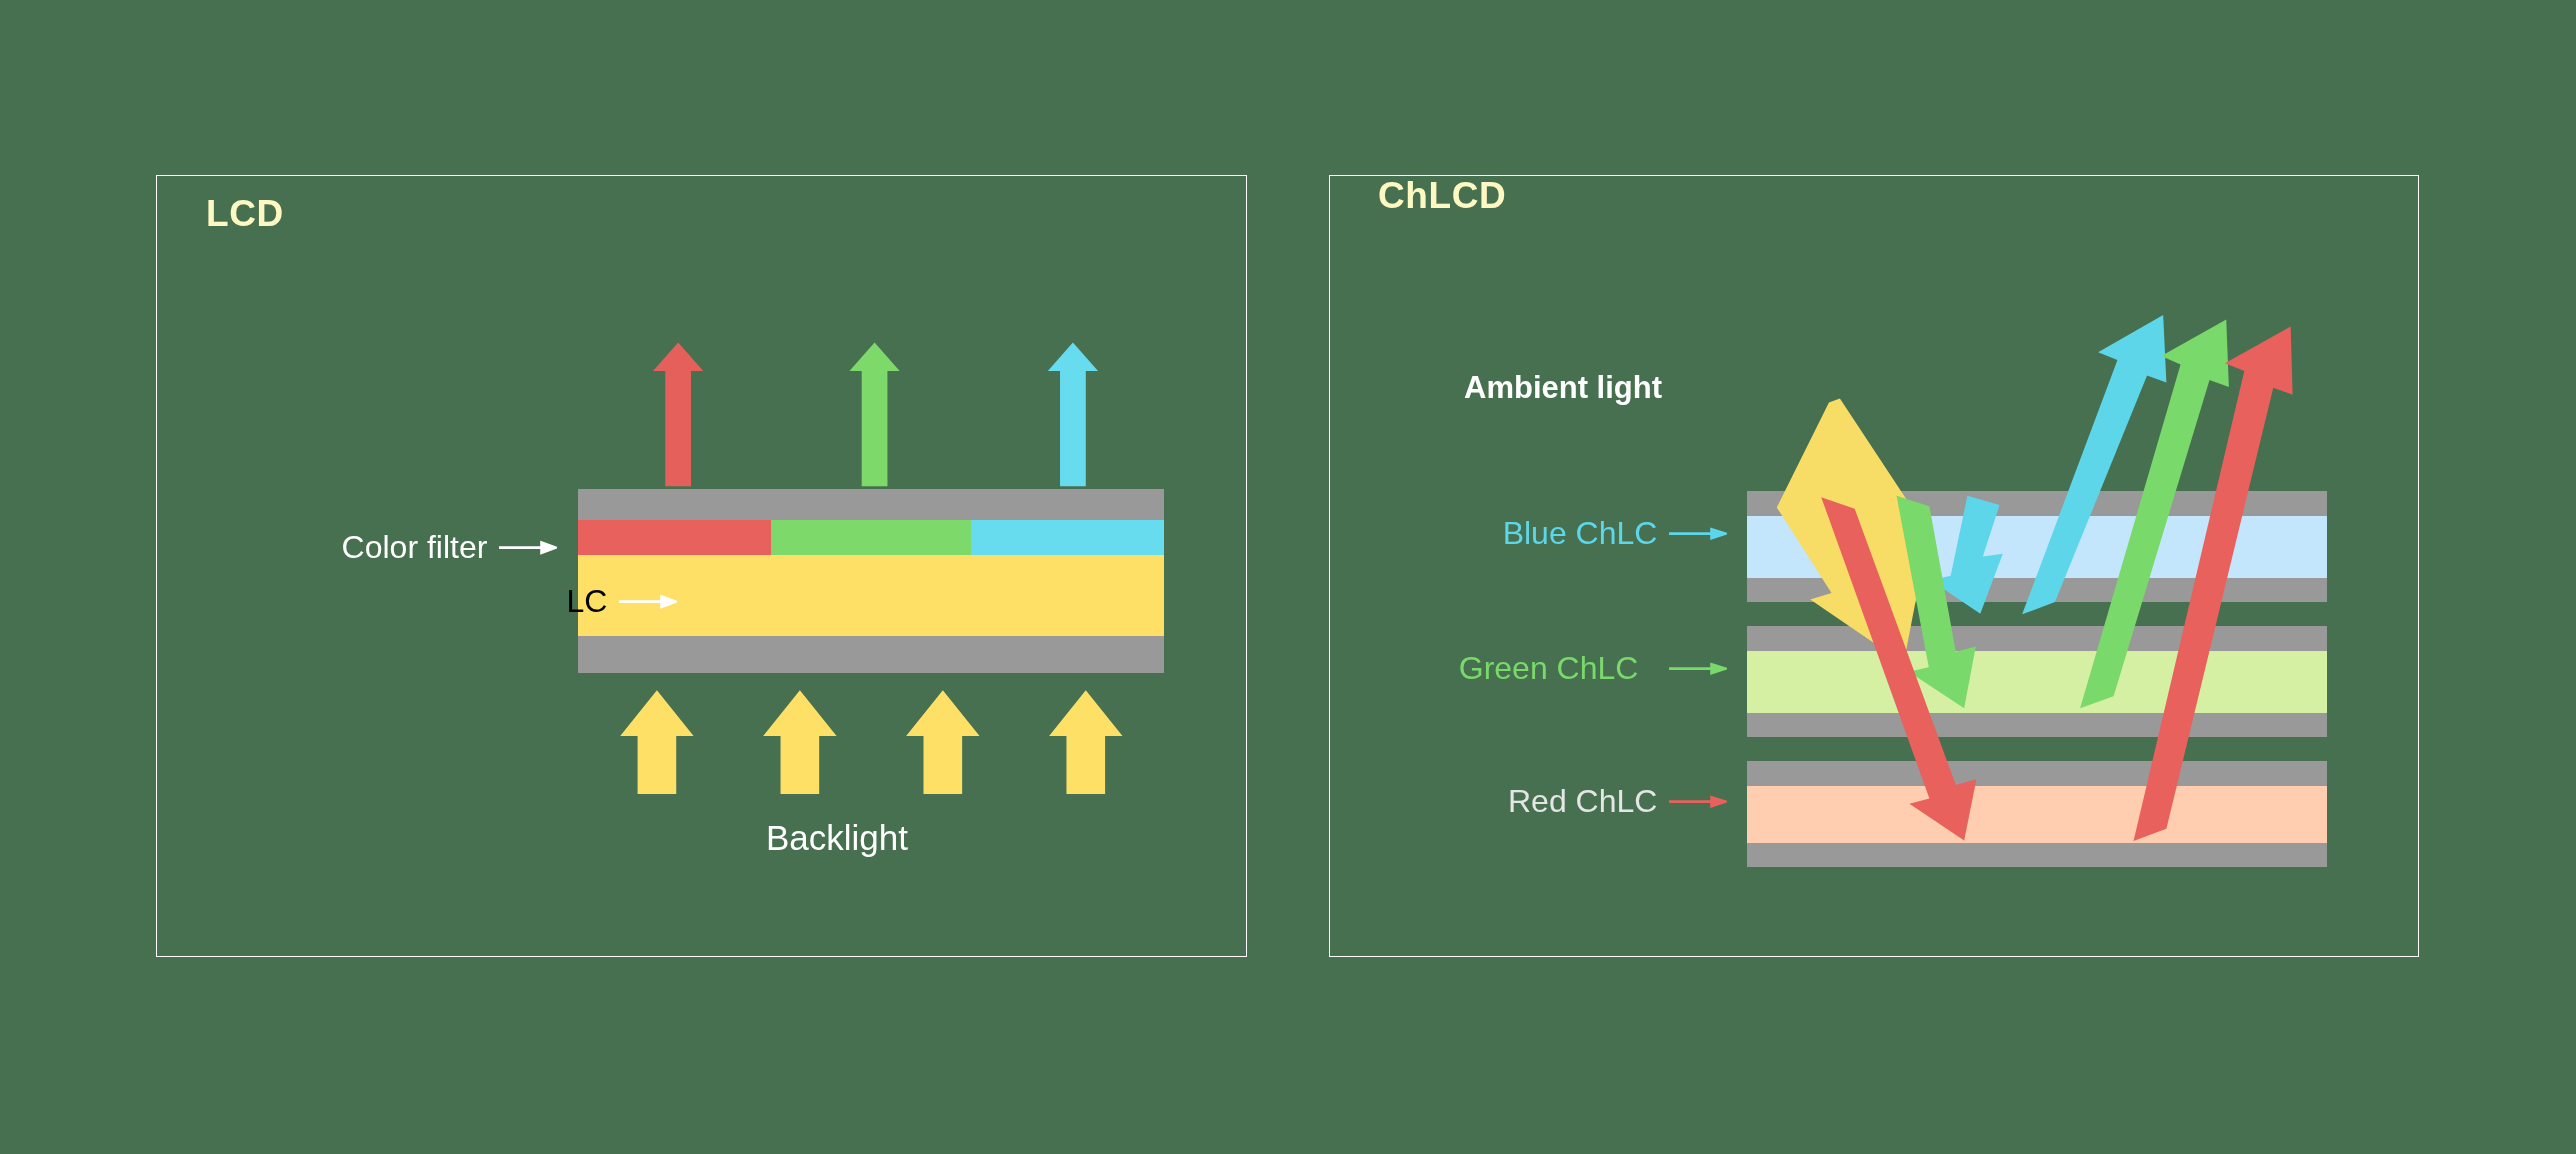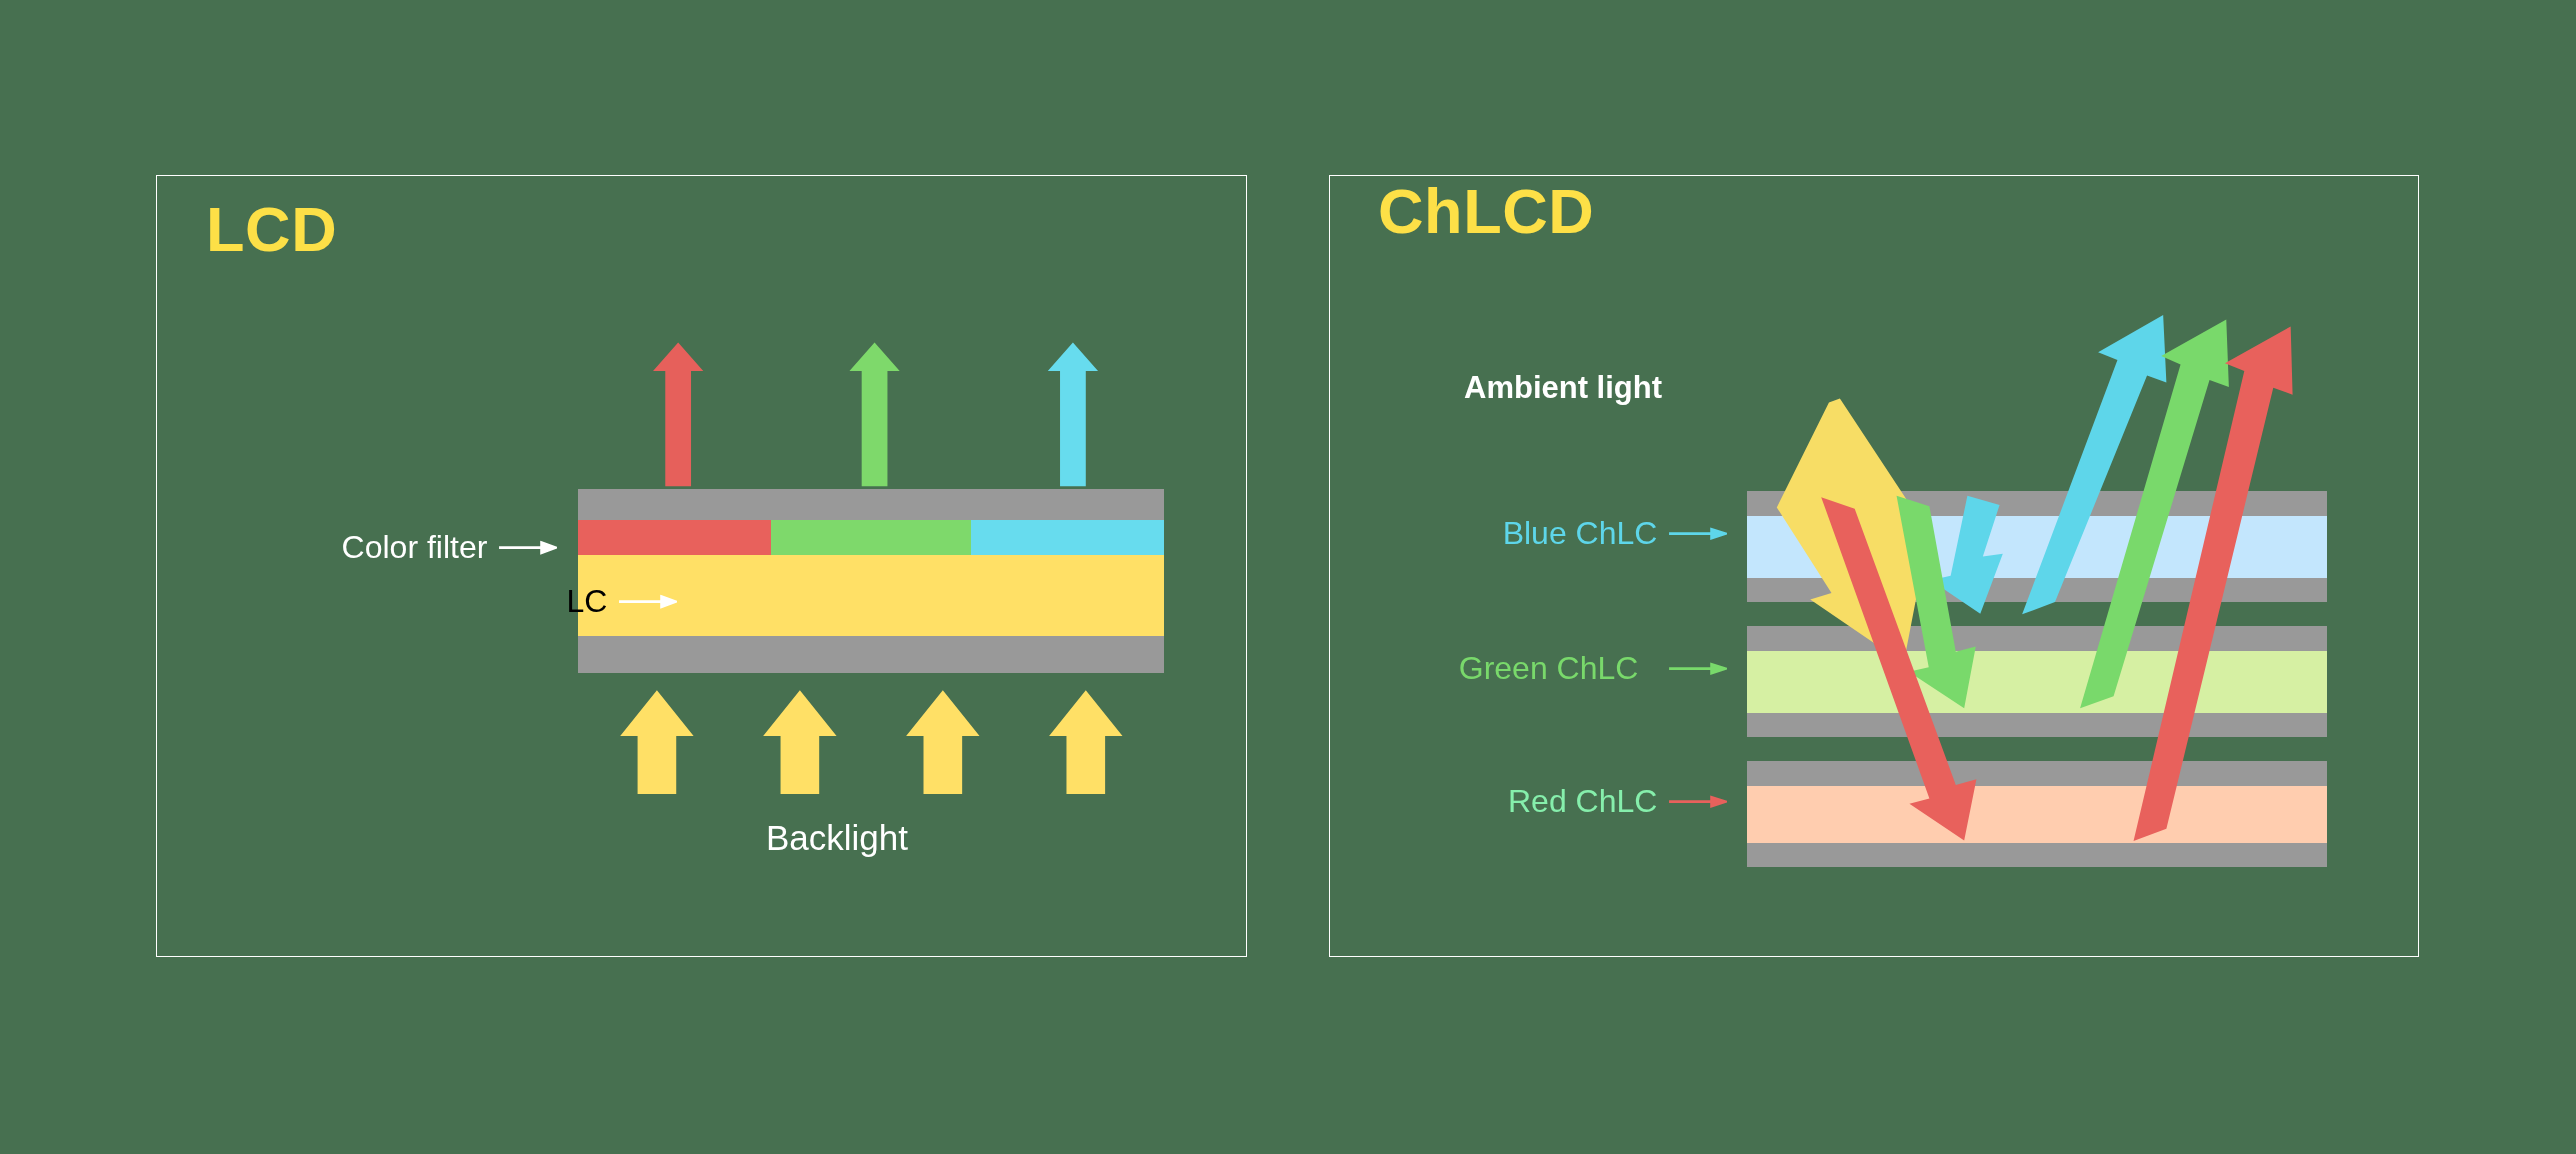--- a/index.html
+++ b/index.html
@@ -4,22 +4,22 @@
 <style>
   html,body{margin:0;padding:0;background:#477050;}
   body{width:2576px;height:1154px;overflow:hidden;
        font-family:"Liberation Sans",sans-serif;}
   #stage{position:relative;width:2576px;height:1154px;background:#477050;}
 
   .panel{position:absolute;border:1.9px solid #ffffff;box-sizing:border-box;}
   #panel-lcd{left:156px;top:175px;width:1091px;height:782px;}
   #panel-chlcd{left:1329px;top:175px;width:1090px;height:782px;}
 
-  .panel-title{position:absolute;color:#fde047;font-weight:bold;
-               font-size:63px;letter-spacing:0.6px;white-space:nowrap;}
+  .panel-title{position:absolute;color:#fef9c3;font-weight:bold;
+               font-size:37px;letter-spacing:0.6px;white-space:nowrap;}
   #title-lcd{left:206px;top:193px;}
   #title-chlcd{left:1378px;top:175px;}
 
   .stack{position:absolute;}
   .band{position:absolute;left:0;width:100%;}
 
   
   #lcd-stack{left:578px;top:489px;width:586px;height:184px;}
   #lcd-top-gray{top:0px;height:31px;background:#999999;}
   #lcd-cf{top:31px;height:35px;display:flex;}
@@ -40,21 +40,21 @@
 
   
   .lbl{position:absolute;white-space:nowrap;font-size:32px;
        display:flex;align-items:center;justify-content:flex-end;text-align:right;}
   .lbl .txt{margin-right:11.6px;}
   .lbl svg{display:block;}
   #lbl-colorfilter{right:2019px;top:529px;color:#ffffff;}
   #lbl-lc{right:1899px;top:583px;color:#000000;}
   #lbl-blue{right:849px;top:515px;color:#5ed6ea;}
   #lbl-green{right:849px;top:650px;color:#79d96b;gap:19px;}
-  #lbl-red{right:849px;top:783px;color:#86efac;}
+  #lbl-red{right:849px;top:783px;color:#e5e5e5;}
   #lbl-ambient{position:absolute;left:1464px;top:370px;color:#ffffff;
                font-size:31px;white-space:nowrap;font-weight:bold;}
   #lbl-backlight{position:absolute;left:766px;top:818px;color:#ffffff;
                  font-size:35px;white-space:nowrap;text-align:center;}
 
   svg.overlay{position:absolute;left:0;top:0;width:2576px;height:1154px;
               pointer-events:none;}
 </style>
 </head>
 <body>

